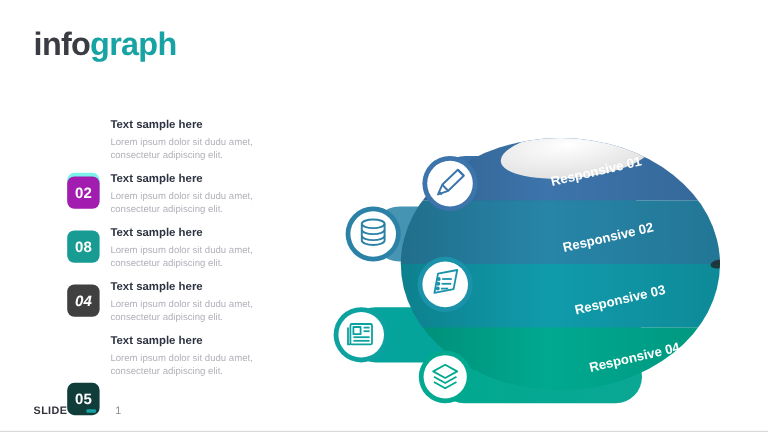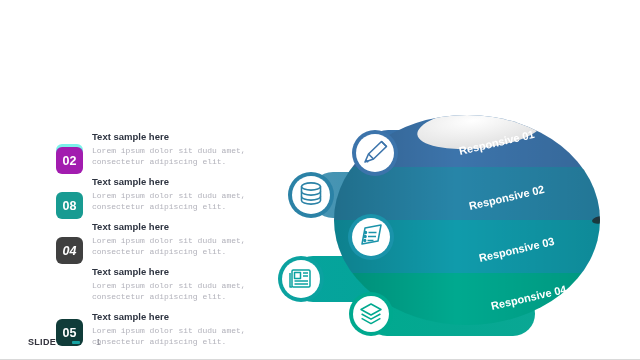--- a/index.html
+++ b/index.html
@@ -21,40 +21,41 @@
   .tagline{margin-top:6px;font-size:10.5px;color:#9b9ba3;letter-spacing:.1px;}
 
   
   .list{position:absolute;left:56px;top:99px;width:190px;}
   .row{display:flex;align-items:flex-start;height:45px;}
   .badge{
     width:27px;height:27px;border-radius:6px;flex:none;
     display:flex;align-items:center;justify-content:center;
     color:#fff;font-size:12.5px;font-weight:bold;margin-top:3px;
   }
-  .rtext{margin-left:9px;margin-top:32px;}
+  .rtext{margin-left:9px;}
   .rtitle{font-size:9.5px;font-weight:bold;color:#2d3340;line-height:1.25;}
-  .rdesc{font-size:8px;color:#b2b2bb;line-height:1.45;margin-top:2px;font-family:Liberation Mono, monospace;}
+  .rdesc{font-size:8px;color:#b2b2bb;line-height:1.45;margin-top:2px;}
 
   
   .graphic{position:absolute;left:270px;top:110px;width:370px;height:230px;}
   .graphic svg{display:block;}
 
   
   .footer{position:absolute;left:28px;bottom:12px;display:flex;align-items:center;gap:16px;}
   .f-slide{font-size:9px;font-weight:bold;color:#32323c;letter-spacing:.3px;}
   .f-dash{width:8px;height:3px;background:#17a3a3;border-radius:1px;}
   .f-num{font-size:9px;color:#8c8c96;}
 </style>
 </head>
 <body>
 
 <div class="slide">
 
   <div class="header">
+    <div class="logo"><span class="a">info</span><span class="b">graph</span></div>
   </div>
 
   <div class="list">
     <div class="row">
       <div class="badge" style="background: rgb(124, 242, 234); margin-top: 45px;">01</div>
       <div class="rtext">
         <div class="rtitle">Text sample here</div>
         <div class="rdesc">Lorem ipsum dolor sit dudu amet, consectetur adipiscing elit.</div>
       </div>
     </div>

